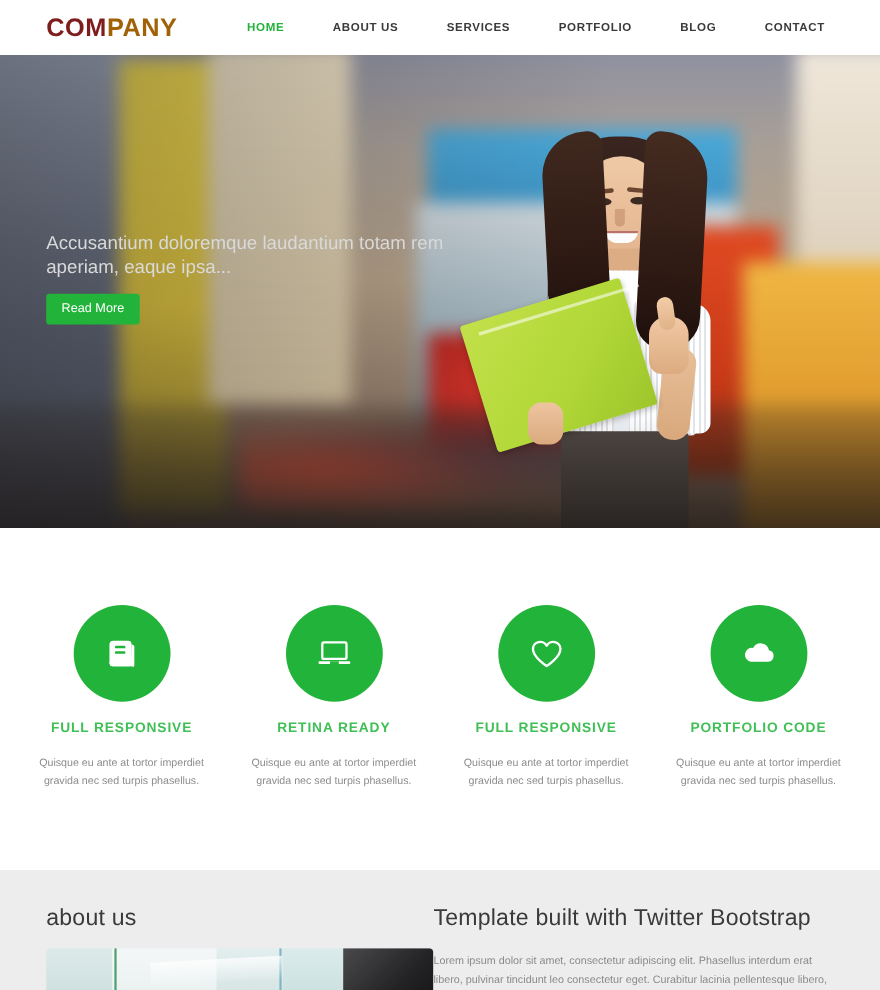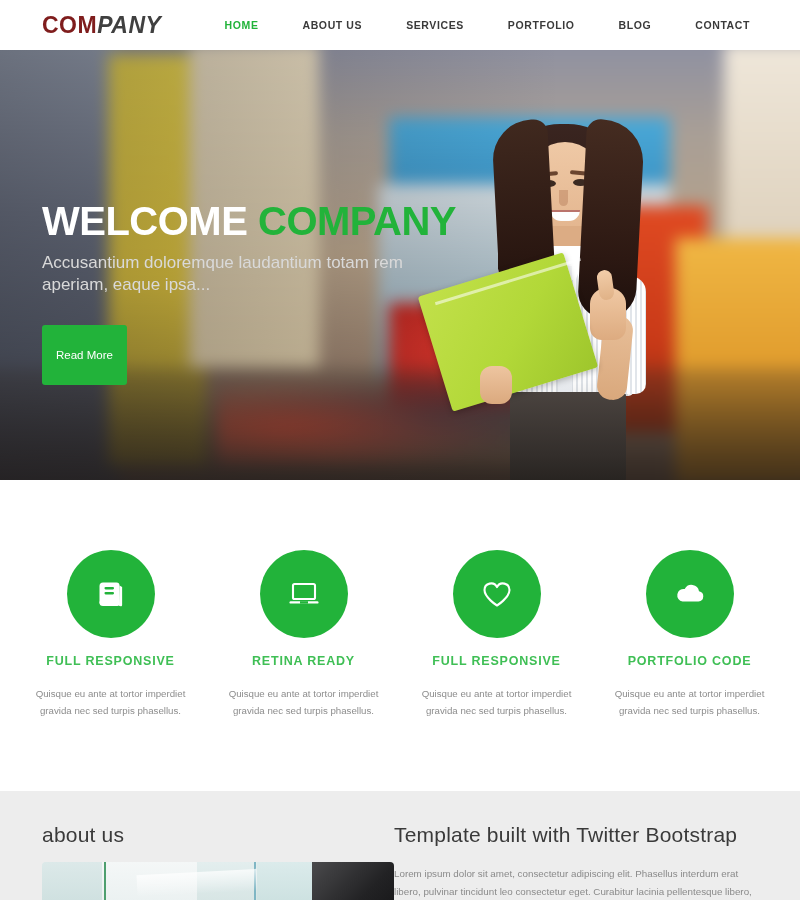--- a/index.html
+++ b/index.html
@@ -18,21 +18,21 @@
     display:flex; align-items:center;
     position:relative; z-index:10;
   }
   .logo{
     margin-left:42px;
     font-size:23px; font-weight:bold;
     letter-spacing:0.5px;
     white-space:nowrap;
   }
   .logo .g{ color:#7f1d1d; }
-  .logo .d{ color:#404040;font-style:italic; }
+  .logo .d{ color:#a16207; }
 
   .main-nav{
     margin-left:auto; margin-right:28px;
     display:flex; align-items:center;
   }
   .nav-item{
     font-size:10.5px; font-weight:bold;
     letter-spacing:0.6px;
     color:#3a3a3a;
     text-decoration:none;
@@ -228,24 +228,24 @@
   }
   .hero-title .w{ color:#ffffff; }
   .hero-title .c{ color:#22b33a; }
   .hero-sub{
     margin-top:10px;
     font-size:17px; line-height:1.3;
     color:#d9d9d9;
     max-width:400px;
   }
   .read-more{
-    display:inline-block; margin-top:28px;
+    display:inline-block; margin-top:13px;
     background:#22b33a; color:#ffffff;
     font-size:11.5px;
-    padding:24px 14px;
+    padding:8px 14px;
     border:none; border-radius:3px;
     cursor:pointer;
     font-family:inherit;
   }
 
   
   .features{
     width:800px; height:311px;
     background:#ffffff;
     display:flex;
@@ -371,24 +371,20 @@
     <div class="w-hair-front-r"></div>
     <div class="w-forearm"></div>
     <div class="w-thumbhand"></div>
     <div class="w-thumb"></div>
     <div class="w-folder"></div>
     <div class="w-folder-line"></div>
     <div class="w-hand-l"></div>
   </div>
 
   <div class="hero-copy">
-    <h1 class="hero-title">
-      <span class="w">WELCOME</span>
-      <span class="c">COMPANY</span>
-    </h1>
     <p class="hero-sub">Accusantium doloremque laudantium totam rem aperiam, eaque ipsa...</p>
     <button class="read-more">Read More</button>
   </div>
 </section>
 
 <section class="features">
 
   <div class="feature">
     <div class="f-circle">
       <span>

